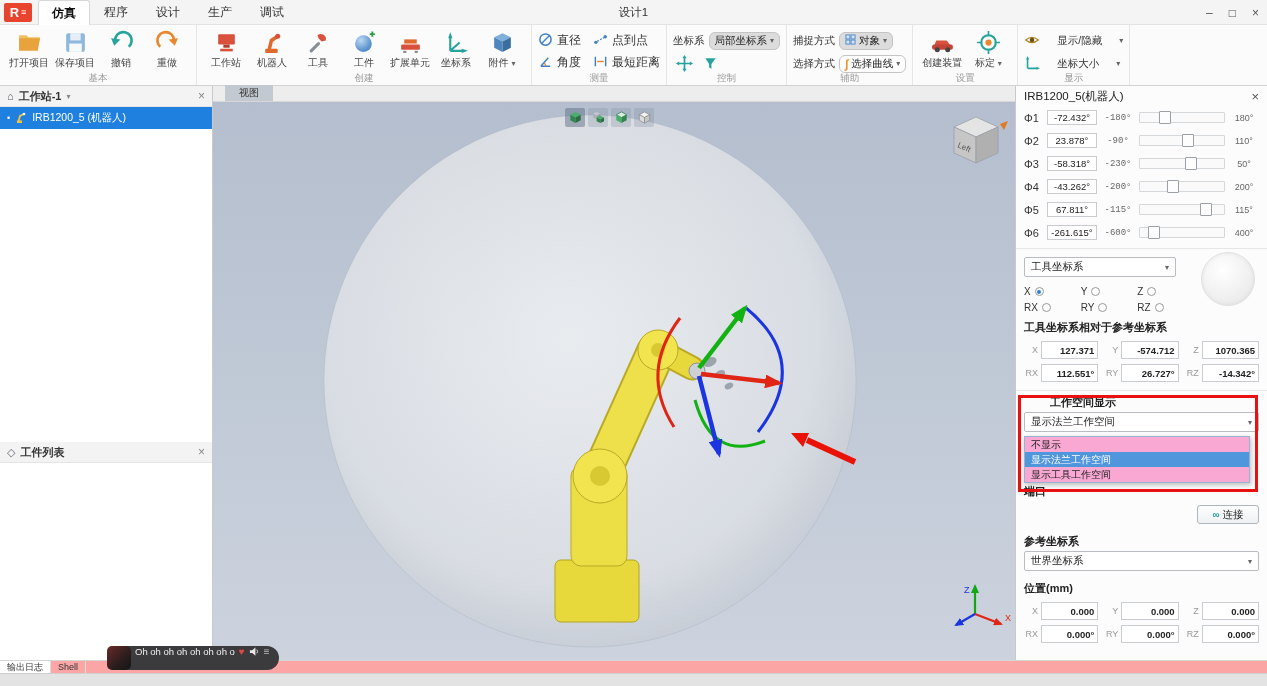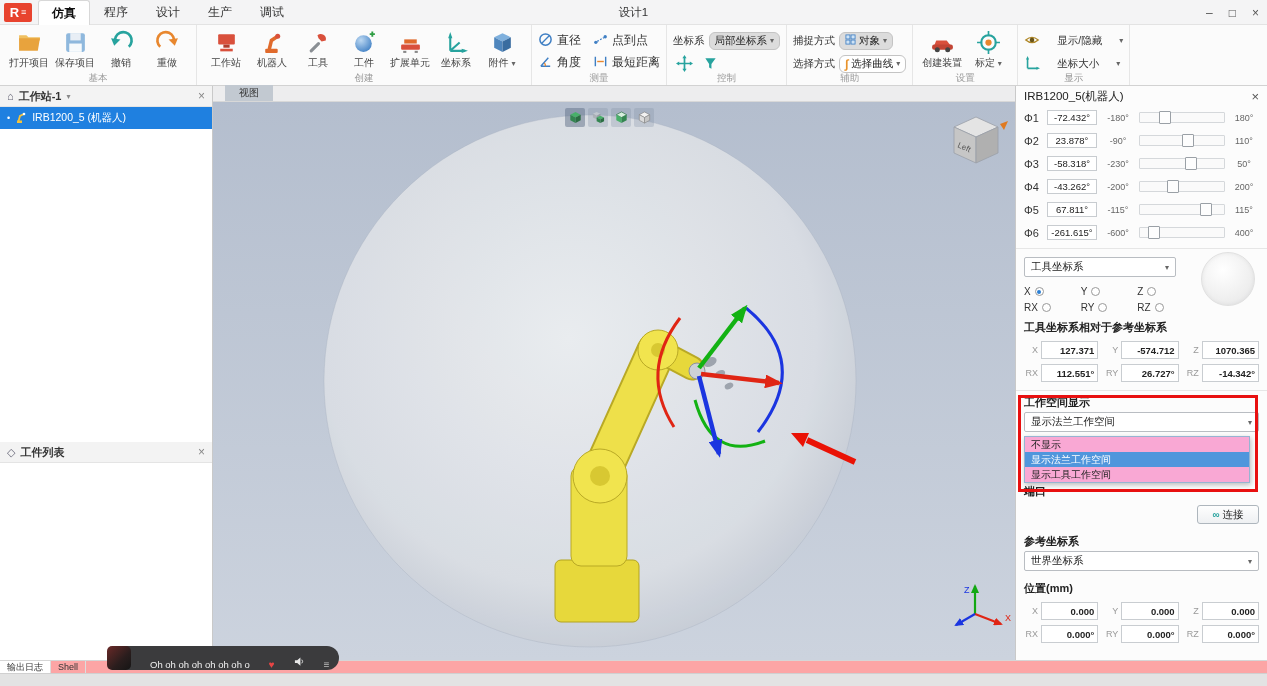--- a/index.html
+++ b/index.html
@@ -58,21 +58,21 @@
   .vpt-btn { width:20px; height:19px; display:flex; align-items:center; justify-content:center; background:rgba(125,140,160,0.28); border-radius:2px; }
   .vpt-btn.active { background:rgba(95,112,135,0.5); }
 
   
   .rightpanel { position:absolute; top:86px; right:0; width:252px; bottom:26px; background:#fcfcfc; border-left:1px solid #c9c9c9; padding:0 8px; }
   .rp-title { height:20px; display:flex; align-items:center; justify-content:space-between; font-size:11.5px; color:#222; }
   .rp-close { color:#555; font-size:13px; }
   .jrow { display:flex; align-items:center; height:23px; gap:4px; }
   .jname { width:19px; font-size:11px; color:#333; }
   .jval { width:50px; height:15px; border:1px solid #c8ccd0; background:#fff; display:flex; align-items:center; justify-content:center; font-size:9.5px; color:#222; }
-  .jmin { width:34px; text-align:center; color:#666; font-size:9px; }
+  .jmin { width:34px; text-align:center; color:#666; font-size:9px;font-family:Liberation Mono, monospace; }
   .jmax { width:30px; text-align:center; color:#666; font-size:9px; }
   .jslider { flex:1; position:relative; height:11px; background:#fafafa; border:1px solid #d5d8db; border-radius:1px; }
   .jhandle { position:absolute; top:-2px; left:0; width:12px; height:13px; background:#fdfdfd; border:1px solid #9aa0a6; border-radius:1px; }
   .rp-divider { height:1px; background:#e6e6e6; margin:4px -8px 0 -8px; }
   .tool-row { margin-top:8px; }
   .rp-select { height:20px; border:1px solid #b9bdc2; background:#fff; border-radius:2px; display:flex; align-items:center; justify-content:space-between; padding:0 6px; font-size:10.5px; color:#222; }
   .rp-select.small { width:152px; }
   .rp-select.full { margin-top:2px; }
   .jog { position:absolute; top:166px; right:12px; width:54px; height:54px; border-radius:50%; background:radial-gradient(circle at 40% 33%, #ffffff, #eeeeee 65%, #e2e3e5); border:1px solid #e0e0e0; box-shadow:inset 0 0 4px rgba(0,0,0,0.06); }
   .radios { margin-top:8px; width:170px; display:grid; grid-template-columns:repeat(3,1fr); row-gap:3px; }
@@ -93,21 +93,21 @@
   .port-row { margin-top:6px; display:flex; justify-content:flex-end; }
   .connect-btn { height:19px; min-width:62px; border:1px solid #aeb6bd; background:linear-gradient(#fefefe,#eef0f2); border-radius:3px; font-size:10.5px; color:#222; display:flex; align-items:center; justify-content:center; gap:3px; font-family:inherit; }
   .link-glyph { color:#27a39e; font-size:10px; font-weight:bold; }
 
   
   .bottombar { position:absolute; left:0; right:0; bottom:0; height:26px; }
   .bb-row1 { height:13px; background:#fca5a5; border-top:1px solid #d6d6d6; display:flex; }
   .bb-tab { padding:0 7px; font-size:9px; line-height:12px; color:#333; border-right:1px solid #ddd; }
   .bb-tab.active { background:#fff; }
   .bb-row2 { height:13px; background:#e3e3e3; border-top:1px solid #d0d0d0; }
-  .chat { position:absolute; left:107px; bottom:16px; height:24px; display:flex; align-items:flex-end; gap:19px; background:#3b3b3d; border-radius:12px; padding-right:9px; z-index:10; }
+  .chat { position:absolute; left:107px; bottom:16px; height:24px; display:flex; align-items:flex-start; gap:4px; background:#3b3b3d; border-radius:12px; padding-right:9px; z-index:10; }
   .avatar { width:24px; height:24px; border-radius:5px; background:linear-gradient(135deg,#6a2a28,#2a1d1d 60%,#151515); }
   .chat-text { color:#f0f0f0; font-size:9.5px; white-space:nowrap; }
   .heart { color:#e84545; font-size:10px; }
   .menu-glyph { color:#bbb; font-size:10px; }
 </style>
 </head>
 <body>
 
 <div id="app">
 
@@ -672,21 +672,21 @@
           <span class="pbox">26.727°</span>
         </div>
       <div class="pcell">
           <span class="plabel">RZ</span>
           <span class="pbox">-14.342°</span>
         </div>
     </div>
 
     <div class="rp-divider" style="margin-top:8px;"></div>
 
-    <div class="rp-bold" style="margin-top:4px;">工作空间显示</div>
+    <div class="rp-bold" style="margin-top:4px;margin-left:26px;">工作空间显示</div>
     <div class="rp-select full">
       <span>显示法兰工作空间</span>
       <span class="caret">▾</span>
     </div>
 
     <div class="ws-list">
       <div class="ws-item">不显示</div>
       <div class="ws-item sel">显示法兰工作空间</div>
       <div class="ws-item">显示工具工作空间</div>
     </div>

